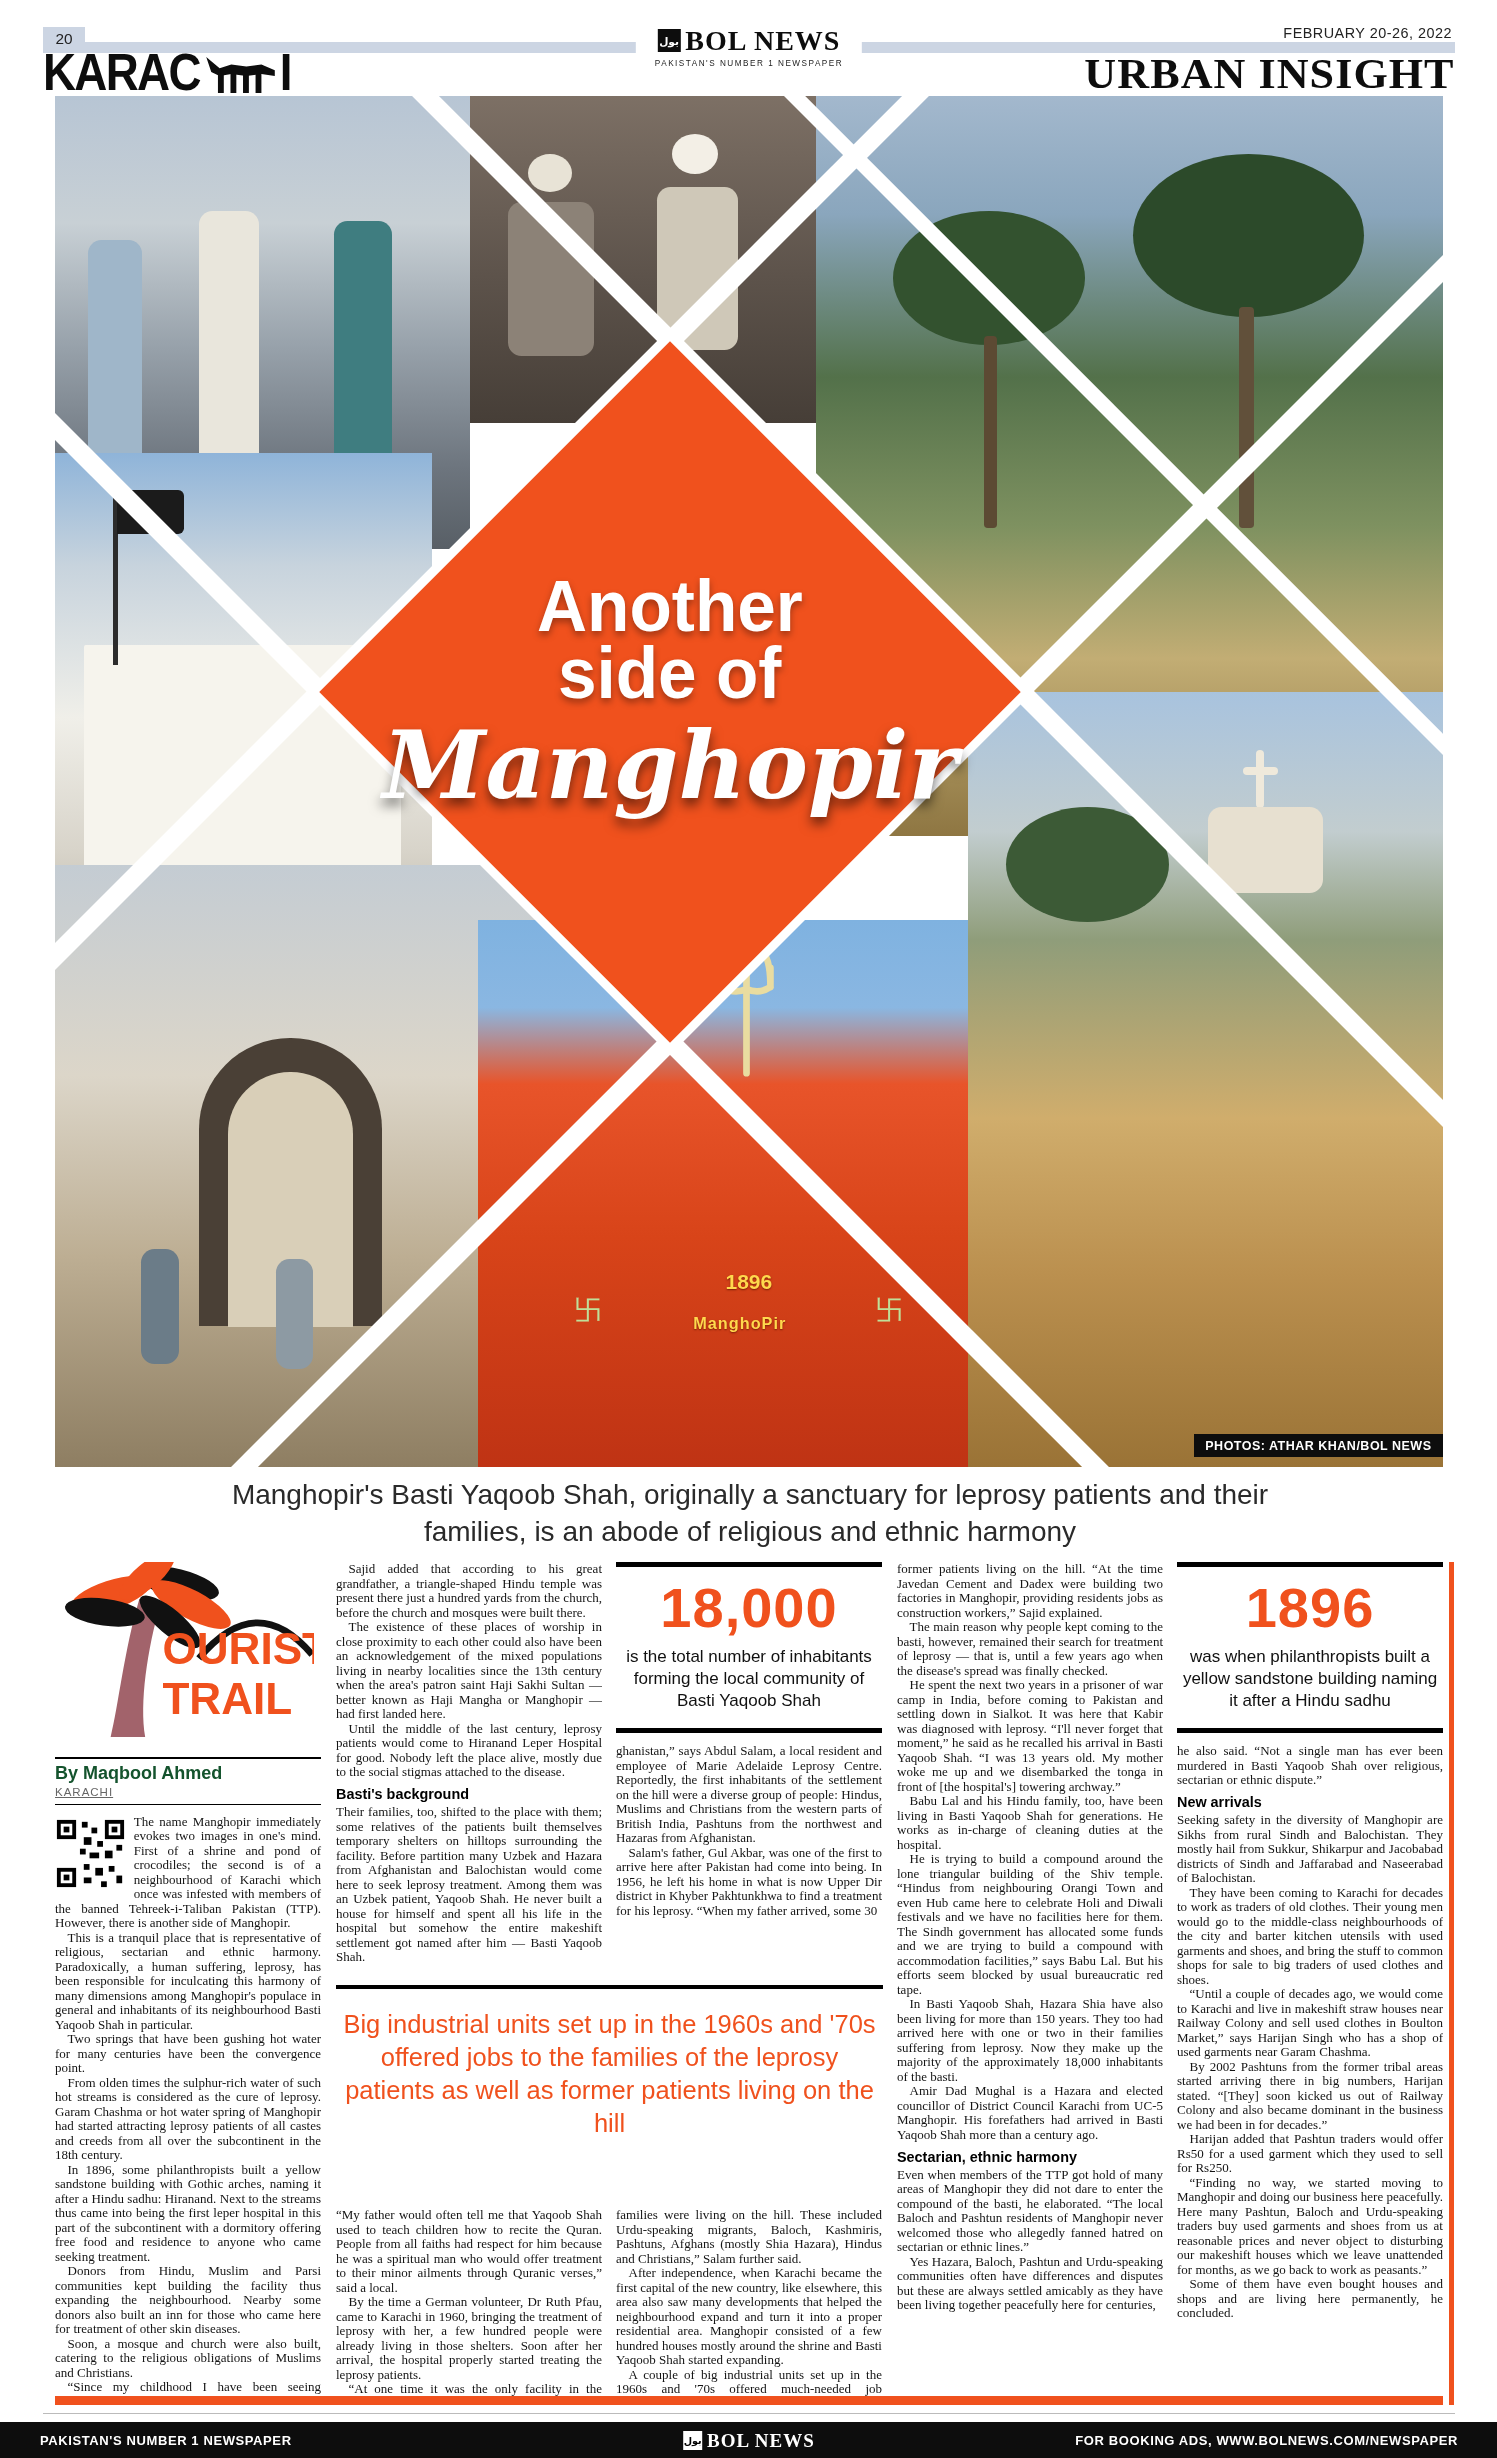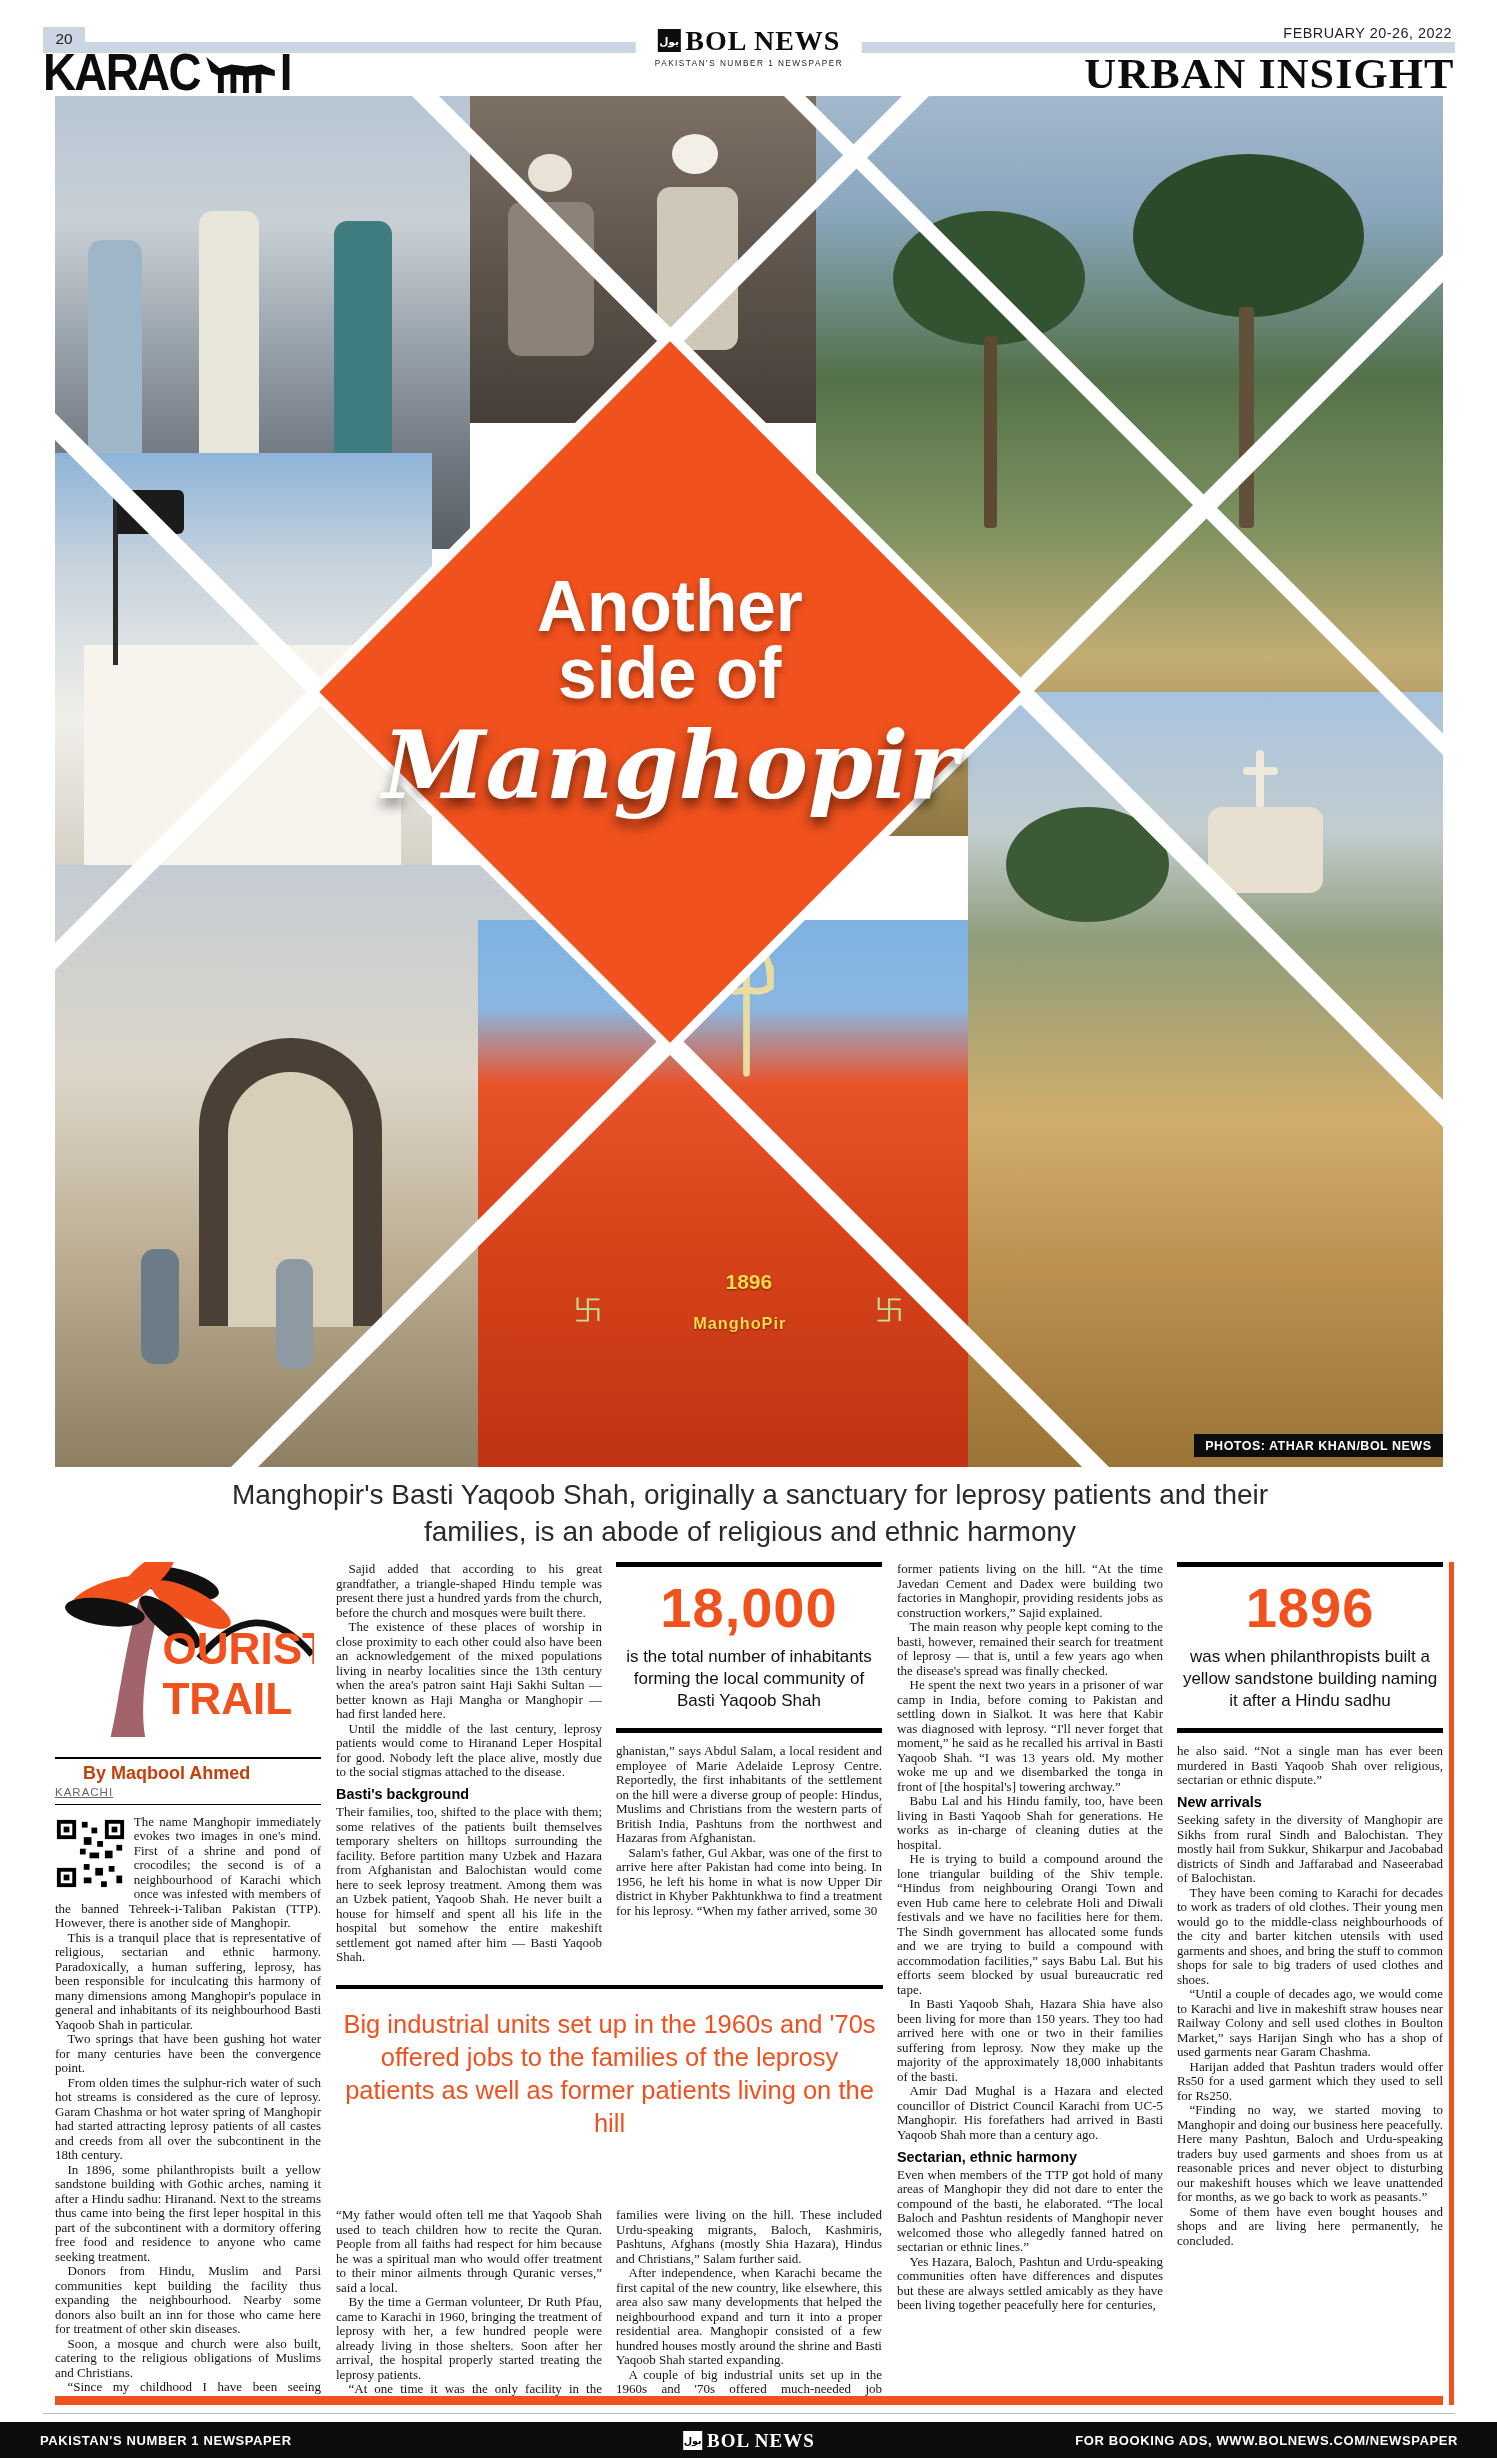--- a/index.html
+++ b/index.html
@@ -49,21 +49,21 @@
   
   .standfirst{position:absolute;left:183px;top:1477px;width:1134px;text-align:center;
               font:28px/1.32 "Liberation Sans",sans-serif;color:#2a2a2a;}
   
   .article{position:absolute;left:55px;top:1562px;width:1388px;height:834px;overflow:hidden;}
   .col{position:absolute;top:0;width:266px;}
   .para{font-size:13px;line-height:14.5px;text-align:justify;text-indent:12.5px;margin:0;color:#141414;}
   .para.ni{text-indent:0;}
   .subhead{font:bold 14.4px "Liberation Sans",sans-serif;margin:6.7px 0 2.9px;color:#000;}
   .byline-block{border-top:2.9px solid #000;margin:7.7px 0 9.6px;padding-top:4.8px;}
-  .byline-author{font:bold 18px "Liberation Sans",sans-serif;color:#c2410c;margin-left:28px;}
+  .byline-author{font:bold 18px "Liberation Sans",sans-serif;color:#14532d;}
   .byline-city{font:11.5px "Liberation Sans",sans-serif;letter-spacing:1px;color:#666;
                border-bottom:1px solid #000;padding:1.9px 0 5.8px;text-decoration:underline;}
   .qr{float:left;width:71px;height:71px;margin:2.9px 7.7px 2.9px 0;}
   .stat{border-top:5.8px solid #000;border-bottom:5.8px solid #000;text-align:center;
         padding:13.4px 3.8px 15.4px;margin-bottom:11.5px;}
   .stat-value{font:900 56px/1 "Liberation Sans",sans-serif;color:#f0511d;letter-spacing:1px;}
   .stat-caption{font:17px/1.3 "Liberation Sans",sans-serif;color:#111;margin-top:9.6px;}
   .pull-quote{position:absolute;left:281px;top:423px;width:547px;height:219px;
               border-top:4.8px solid #000;padding-top:19px;box-sizing:border-box;
               font:25.5px/1.3 "Liberation Sans",sans-serif;color:#f0511d;text-align:center;}
@@ -287,20 +287,21 @@
       <div class="stat">
         <div class="stat-value">1896</div>
         <div class="stat-caption">was when philanthropists built a yellow sandstone building naming it after a Hindu sadhu</div>
       </div>
       <div>
           <p class="para ni">he also said. “Not a single man has ever been murdered in Basti Yaqoob Shah over religious, sectarian or ethnic dispute.”</p>
           <h3 class="subhead">New arrivals</h3>
           <p class="para ni">Seeking safety in the diversity of Manghopir are Sikhs from rural Sindh and Balochistan. They mostly hail from Sukkur, Shikarpur and Jacobabad districts of Sindh and Jaffarabad and Naseerabad of Balochistan.</p>
           <p class="para">They have been coming to Karachi for decades to work as traders of old clothes. Their young men would go to the middle-class neighbourhoods of the city and barter kitchen utensils with used garments and shoes, and bring the stuff to common shops for sale to big traders of used clothes and shoes.</p>
           <p class="para">“Until a couple of decades ago, we would come to Karachi and live in makeshift straw houses near Railway Colony and sell used clothes in Boulton Market,” says Harijan Singh who has a shop of used garments near Garam Chashma.</p>
+          <p class="para">By 2002 Pashtuns from the former tribal areas started arriving there in big numbers, Harijan stated. “[They] soon kicked us out of Railway Colony and also became dominant in the business we had been in for decades.”</p>
           <p class="para">Harijan added that Pashtun traders would offer Rs50 for a used garment which they used to sell for Rs250.</p>
           <p class="para">“Finding no way, we started moving to Manghopir and doing our business here peacefully. Here many Pashtun, Baloch and Urdu-speaking traders buy used garments and shoes from us at reasonable prices and never object to disturbing our makeshift houses which we leave unattended for months, as we go back to work as peasants.”</p>
           <p class="para">Some of them have even bought houses and shops and are living here permanently, he concluded.</p>
         </div>
     </div>
   </div>
 
   <div class="orange-hr"></div>
   <div class="orange-vr"></div>
   <div class="footer-line"></div>

